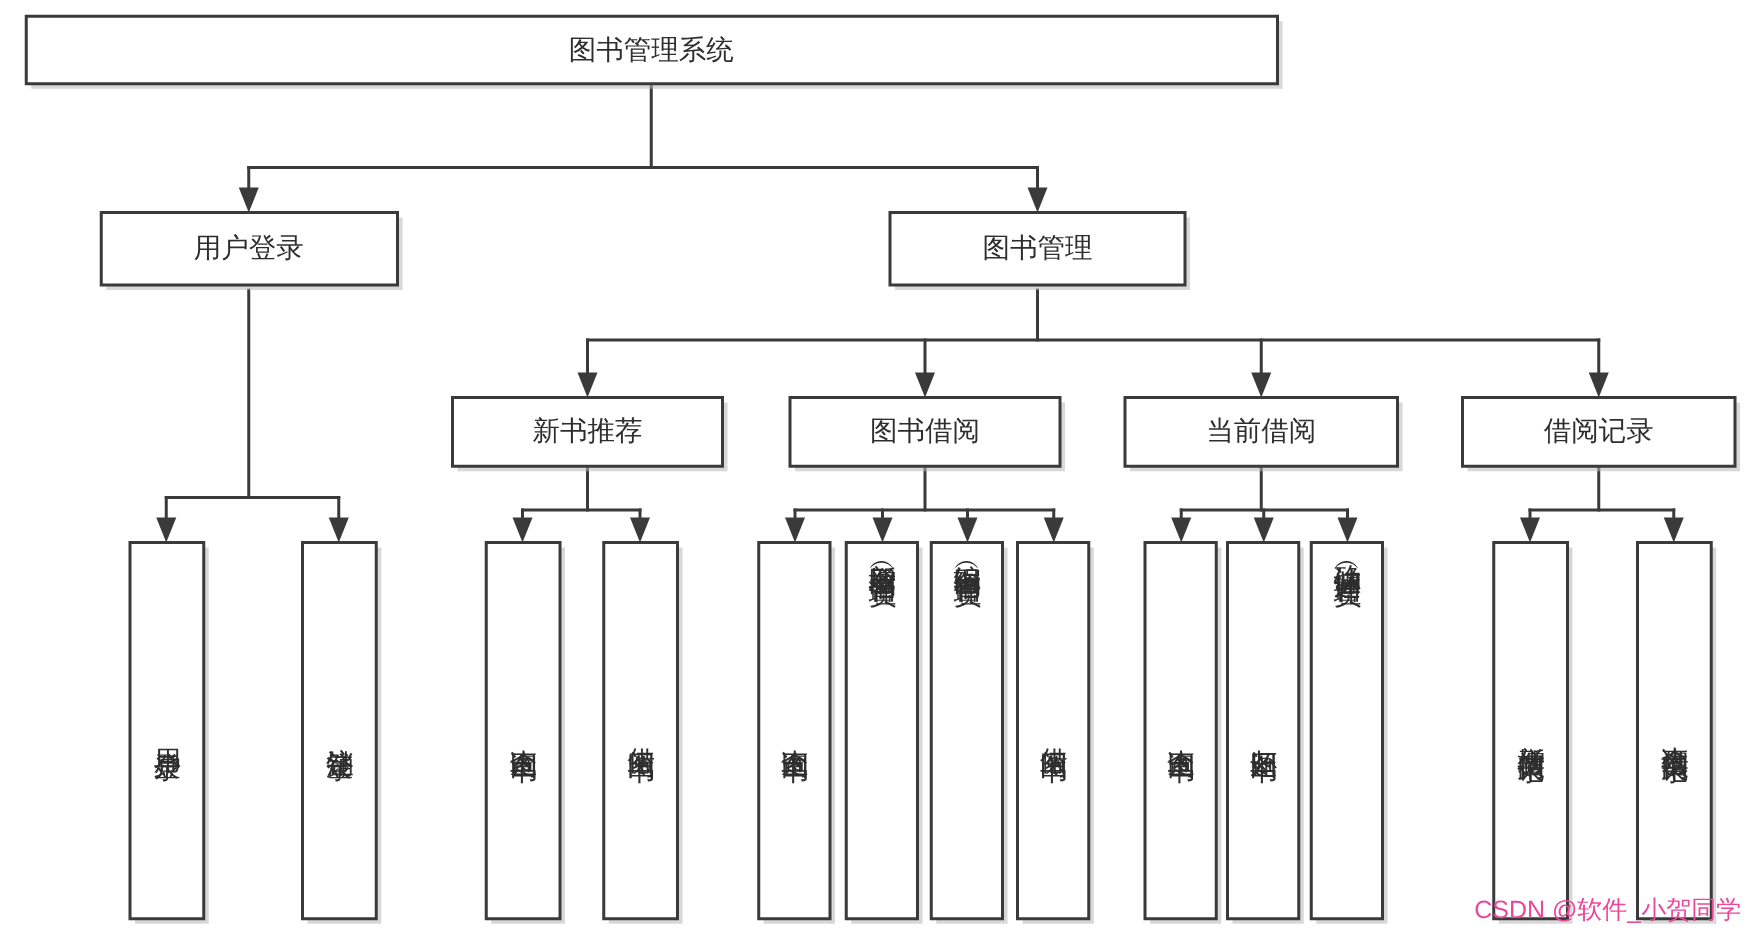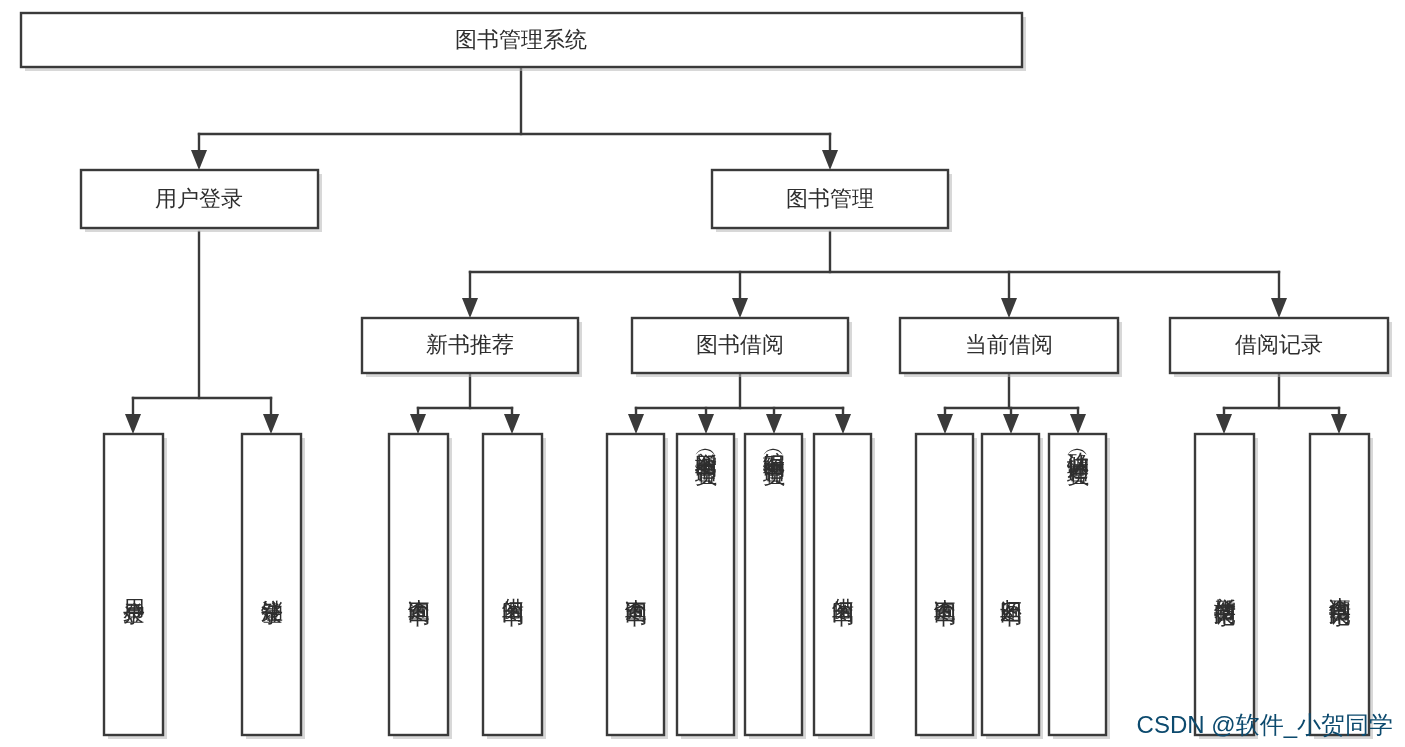--- a/index.html
+++ b/index.html
@@ -67,22 +67,22 @@
     line-height: 1.22;
     letter-spacing: 2px;
     white-space: nowrap;
     text-align: center;
   }
   .watermark {
     position: absolute;
     right: 12px;
     bottom: 6px;
     font-family: "Liberation Sans", "DejaVu Sans", sans-serif;
-    font-size: 24px;
-    color: #0c4a6e;
+    font-size: 20px;
+    color: #ec4899;
     white-space: nowrap;
     user-select: none;
   }
 </style>
 </head>
 <body>
 
 <div id="chart-root">
 
   <svg class="diagram" viewBox="0 0 1405 747">

